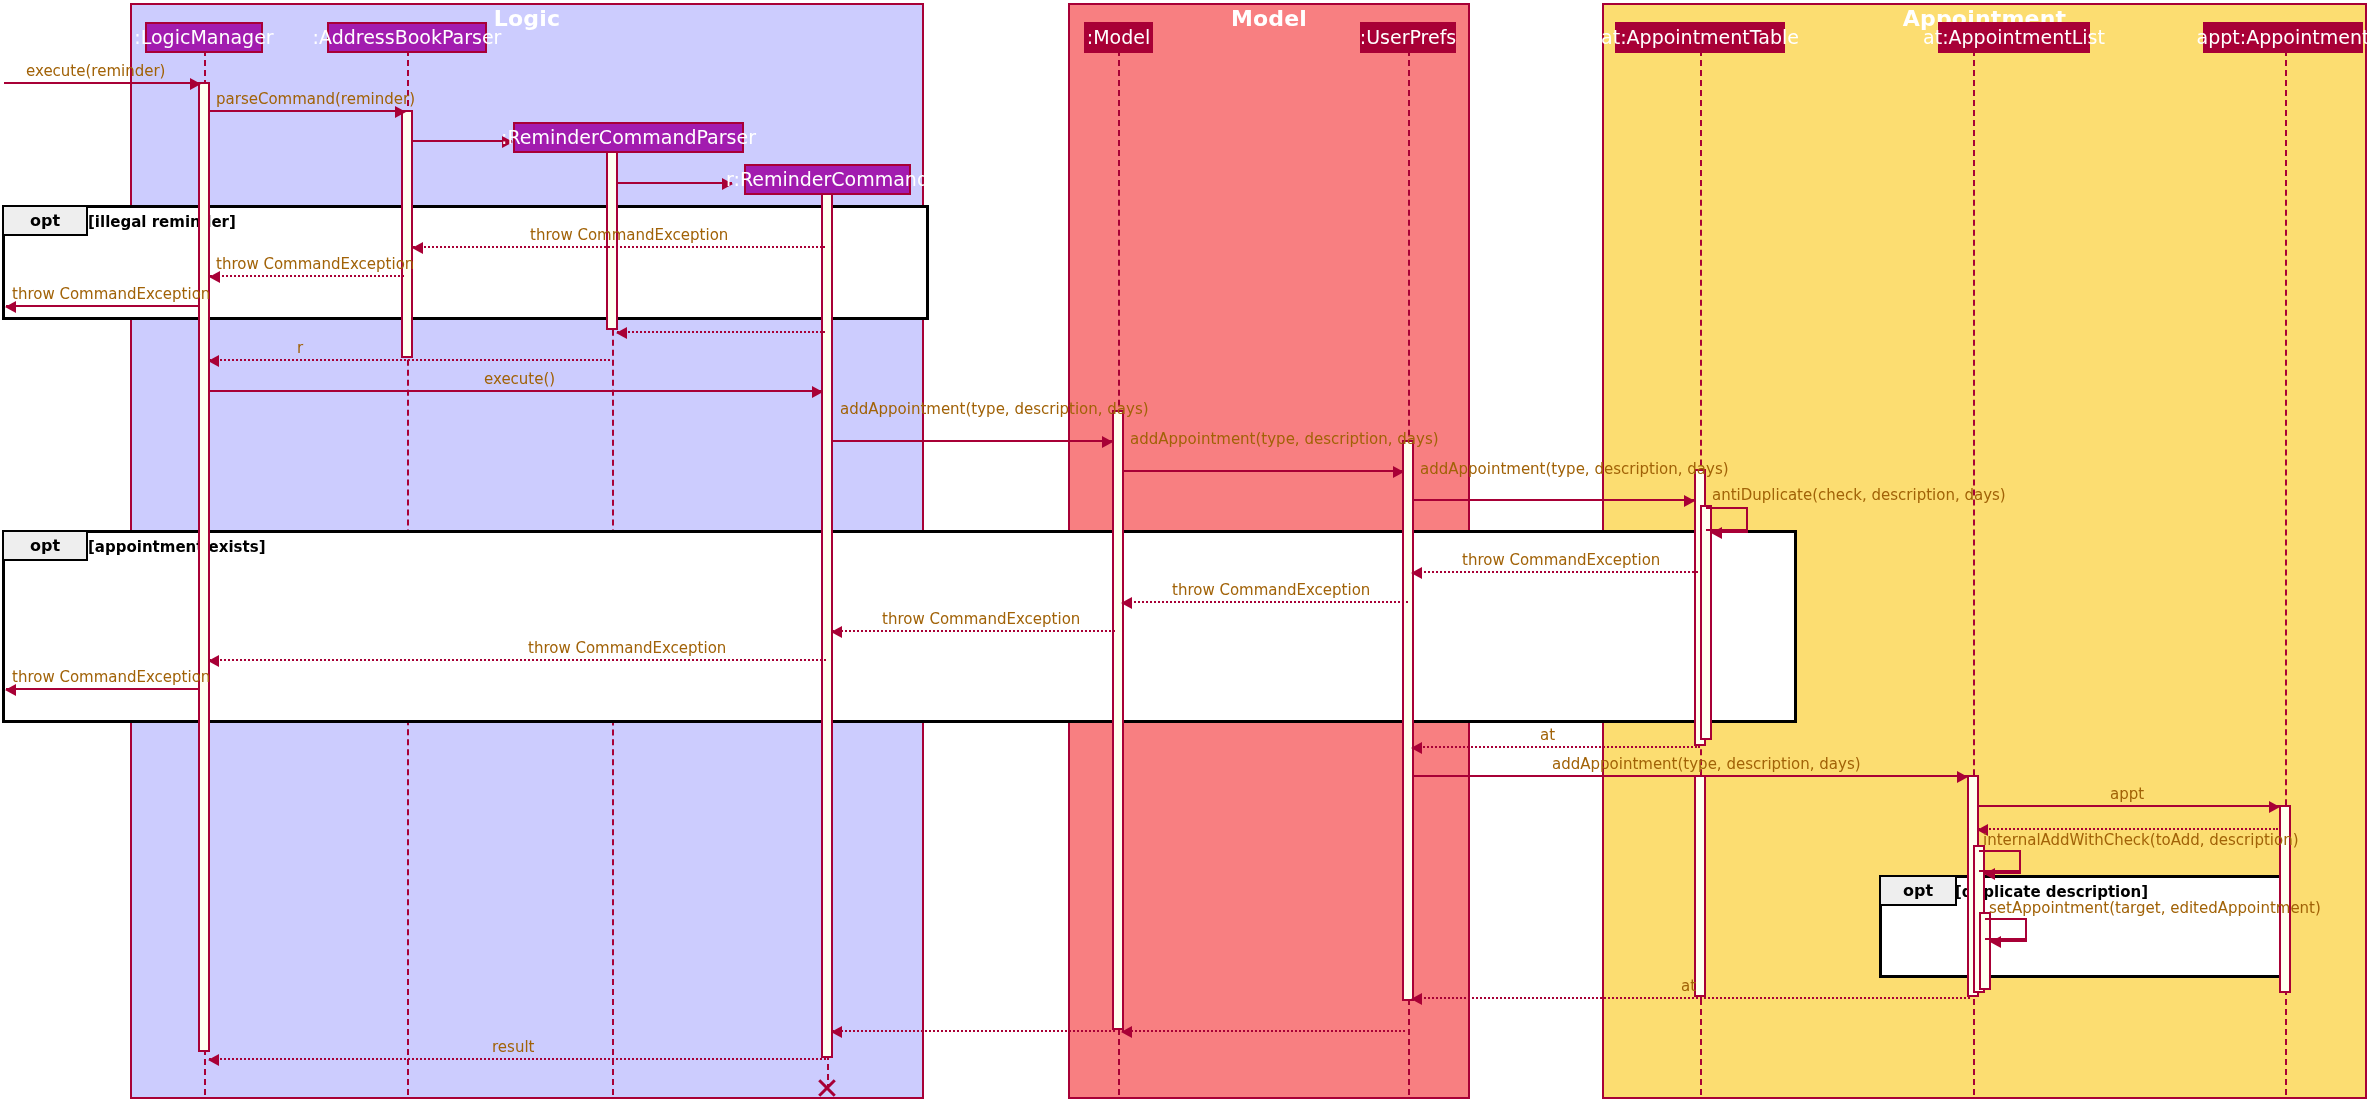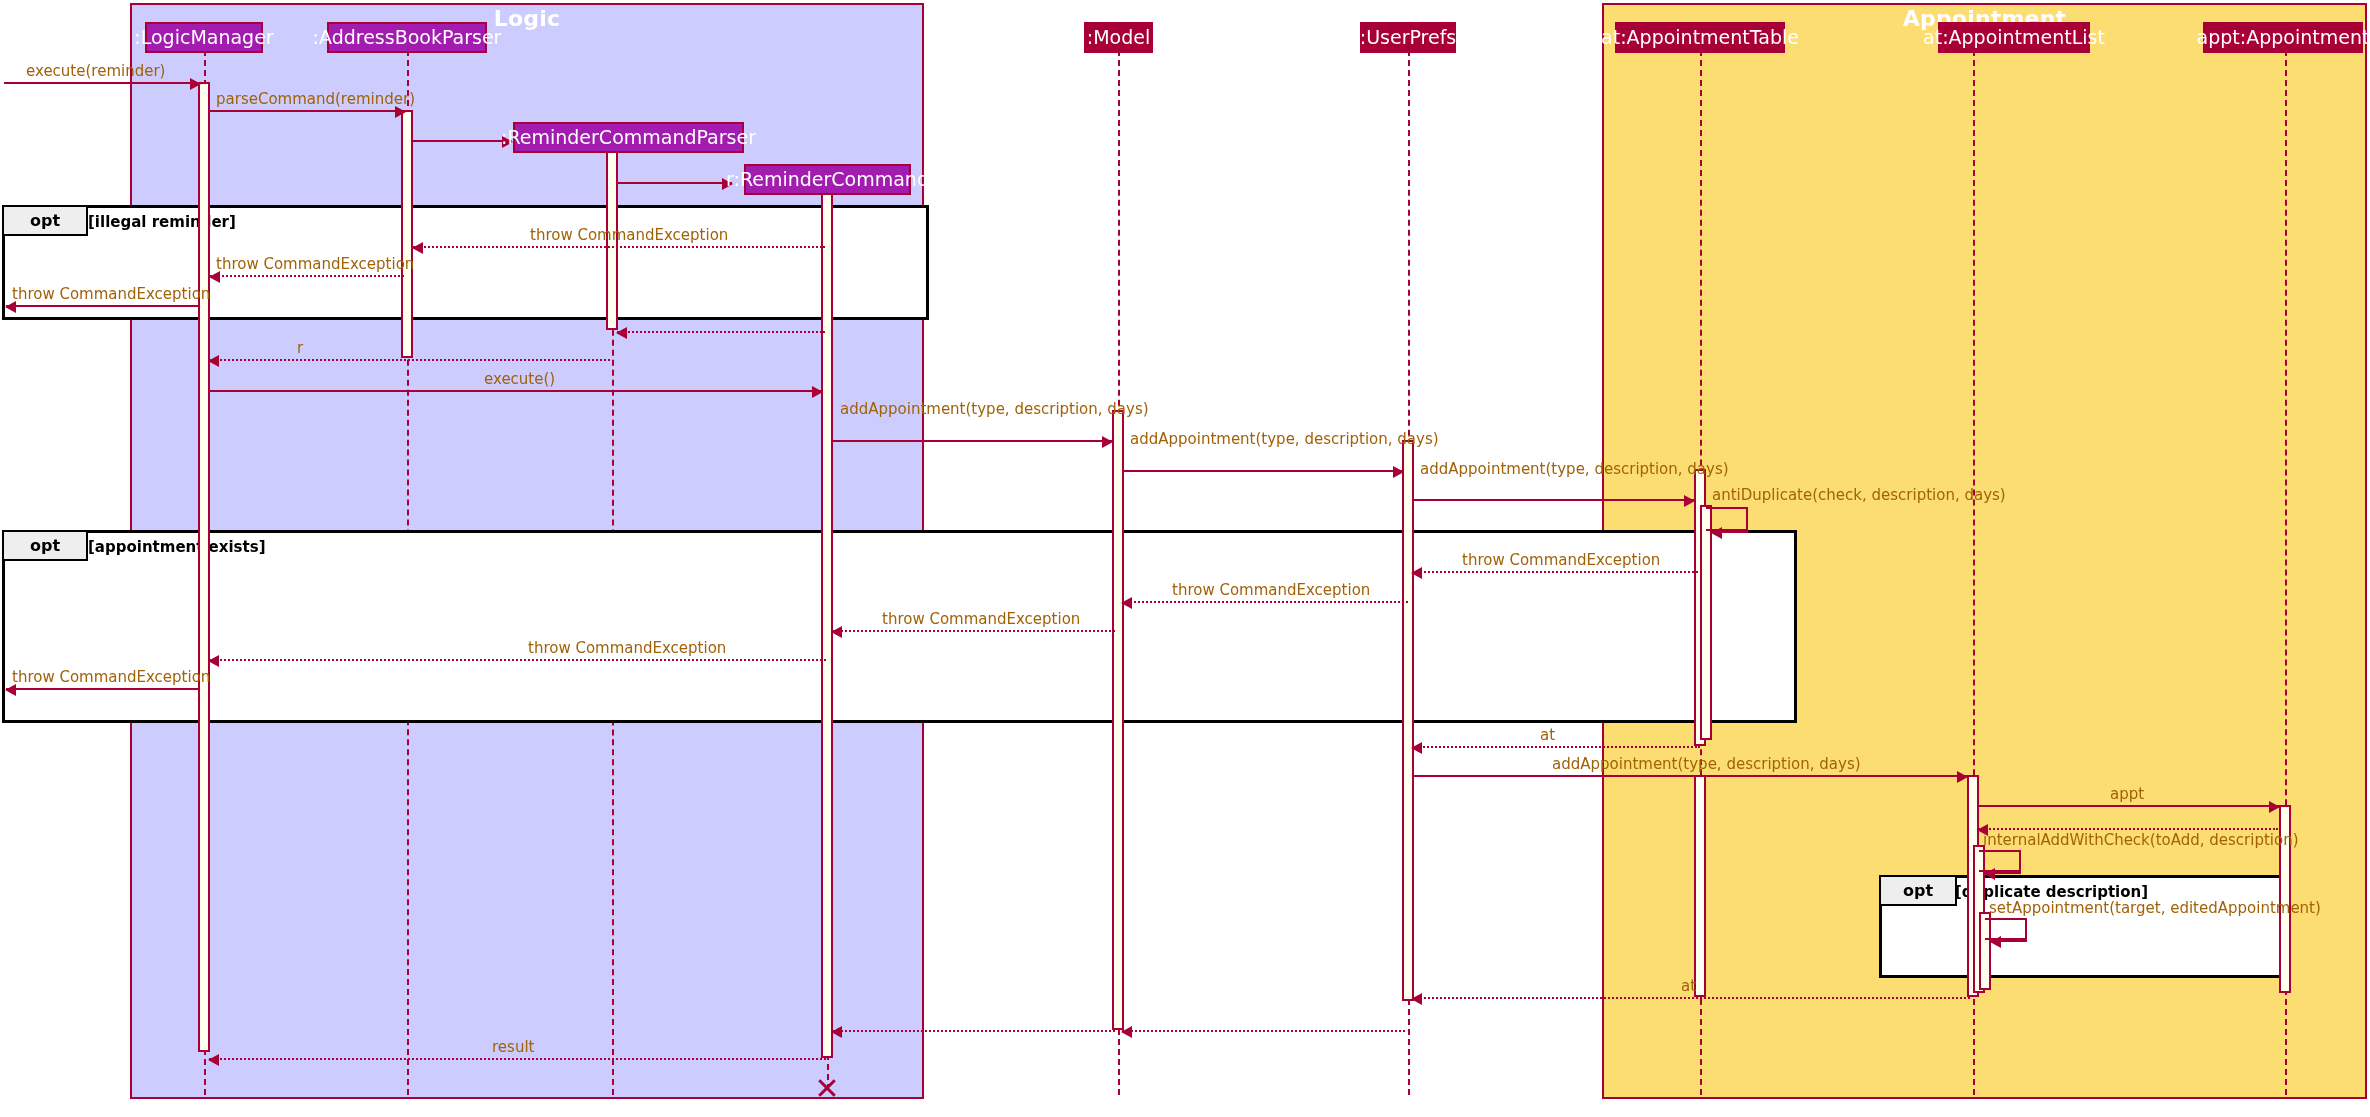--- a/index.html
+++ b/index.html
@@ -64,20 +64,23 @@
 </style>
 </head>
 <body>
 
 <div id="canvas">
 
   <div class="pkg" style="left:130px;top:3px;width:794px;height:1096px;background:#ccccfe;">
     <div class="pkg-title">Logic</div>
   </div>
 
+  <div class="pkg" style="left:1068px;top:3px;width:402px;height:1096px;background:#f87f81;">
+    <div class="pkg-title">Model</div>
+  </div>
 
   <div class="pkg" style="left:1602px;top:3px;width:765px;height:1096px;background:#fcdd71;">
     <div class="pkg-title">Appointment</div>
   </div>
 
   <div class="lifeline" style="left:204px;top:50px;height:1045px;"></div>
   <div class="lifeline" style="left:407px;top:50px;height:1045px;"></div>
   <div class="lifeline" style="left:612px;top:150px;height:945px;"></div>
   <div class="lifeline" style="left:827px;top:192px;height:898px;"></div>
   <div class="lifeline" style="left:1118px;top:50px;height:1045px;"></div>

